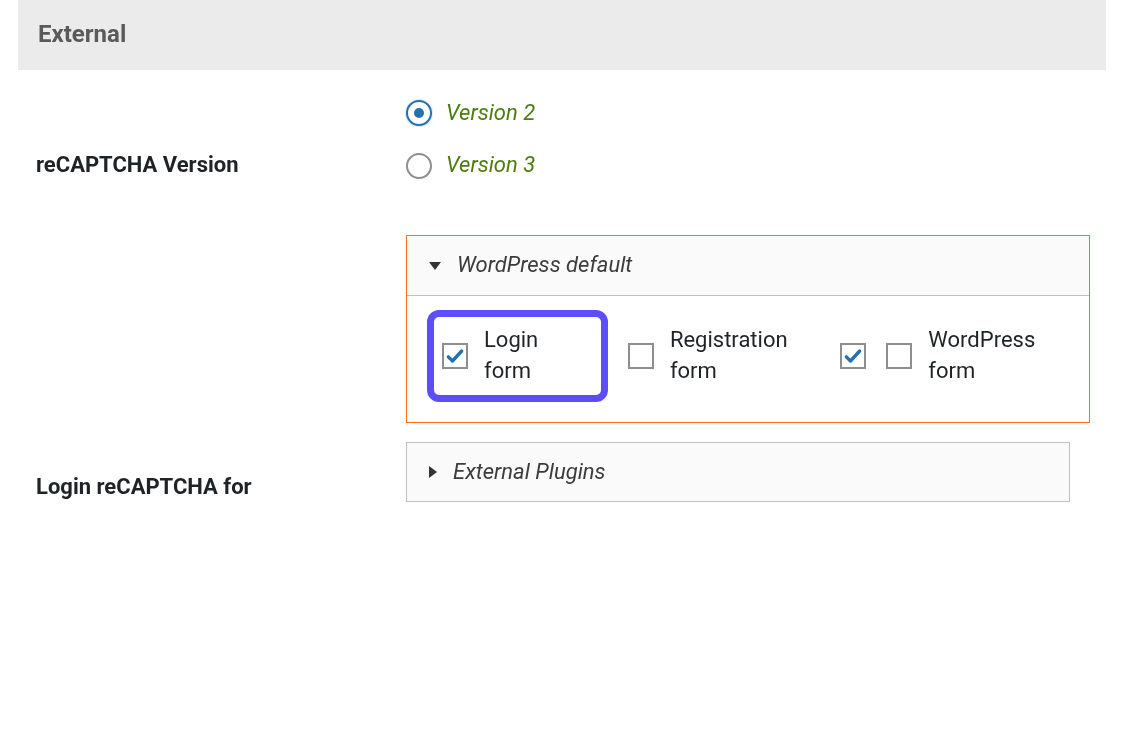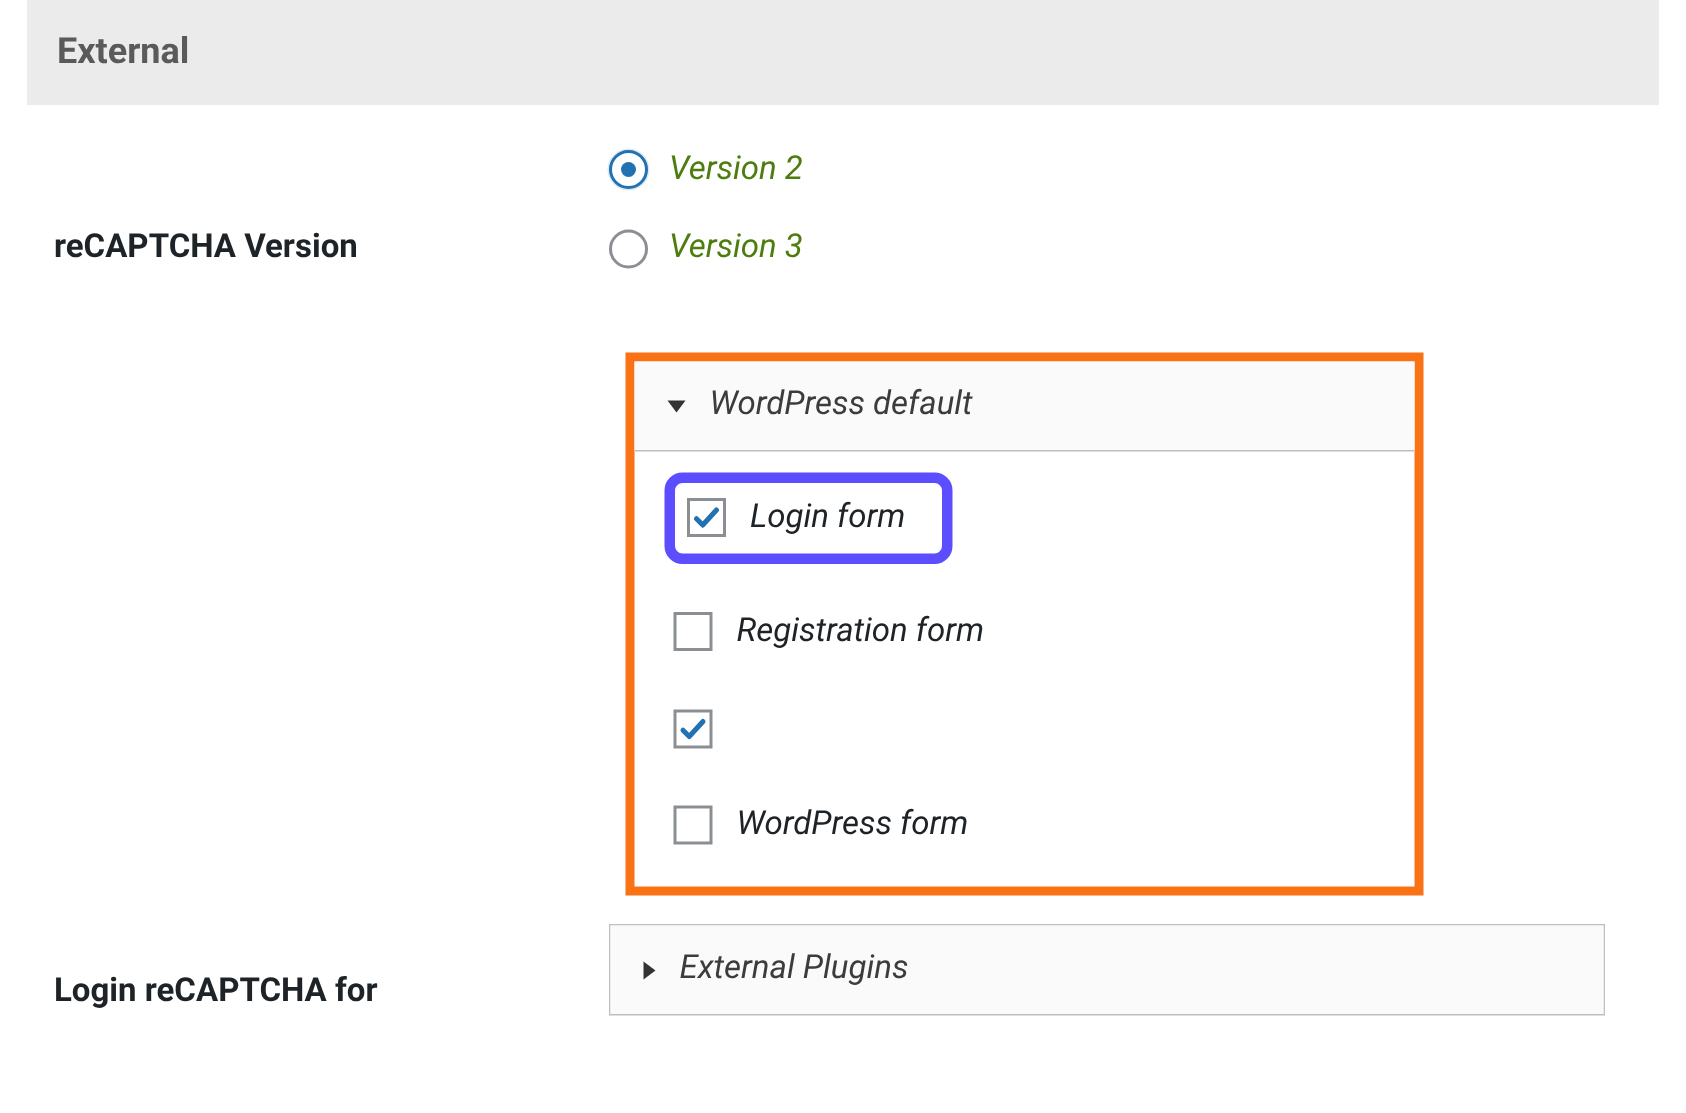--- a/index.html
+++ b/index.html
@@ -78,23 +78,22 @@
     }
     .radio-circle.checked .radio-dot {
       display: block;
     }
     .radio-label {
       color: #4d7c0f;
       font-size: 22px;
       font-style: italic;
     }
     .accordion-box {
-      border: 6px solid #f97316;
-      width: 532px;
-      margin-left: 11px;
+      border: 1px solid #f97316;
+      width: 684px;
     }
     .accordion-box-2 {
       border: 1px solid #bfbfbf;
       width: 664px;
       margin-top: 19px;
     }
     .accordion-head {
       padding: 14px 22px;
       display: flex;
       align-items: center;
@@ -122,23 +121,22 @@
       flex-shrink: 0;
     }
     .accordion-title {
       font-style: italic;
       font-size: 22px;
       color: #3c3c3c;
     }
     .accordion-body {
       padding: 14px 20px 20px 20px;
       display: flex;
-      flex-direction: column;
-      gap: 24px;
-      font-style: italic;
+      flex-direction: row;
+      gap: 14px;
     }
     .check-item {
       display: flex;
       align-items: center;
       gap: 16px;
       cursor: pointer;
       padding: 6px 0 6px 6px;
       border-radius: 8px;
     }
     .check-item.highlighted {

